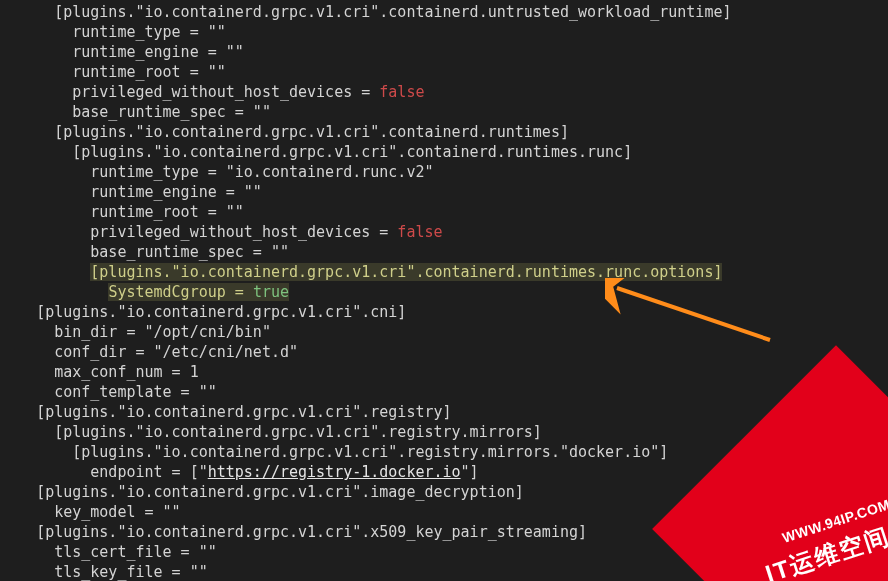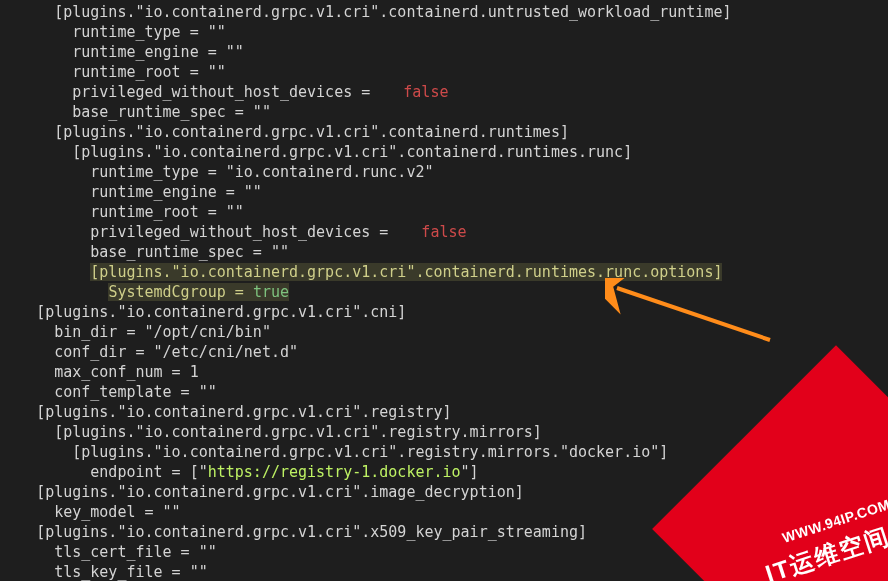--- a/index.html
+++ b/index.html
@@ -14,25 +14,25 @@
     line-height: 20px;
   }
   .editor {
     position: relative;
     color: #d4d4d4;
     white-space: pre;
     padding-top: 2px;
     height: 100%;
   }
   .line { display: block; }
-  .bool { color: #ce4a4a; margin-left: 24px; }
+  .bool { color: #ce4a4a; }
   .hl   { background: #3a3a2a; }
   .hltxt{ color: #cfcf8a; }
   .hltrue { color: #7ec27e; text-align: right; }
-  .url  { color: #bef264; }
+  .url  { text-decoration: underline; color: #e5e5e5; }
 
   .arrow {
     position: absolute;
     top: 278px;
     left: 605px;
     pointer-events: none;
   }
 
   .watermark {
     position: absolute;

